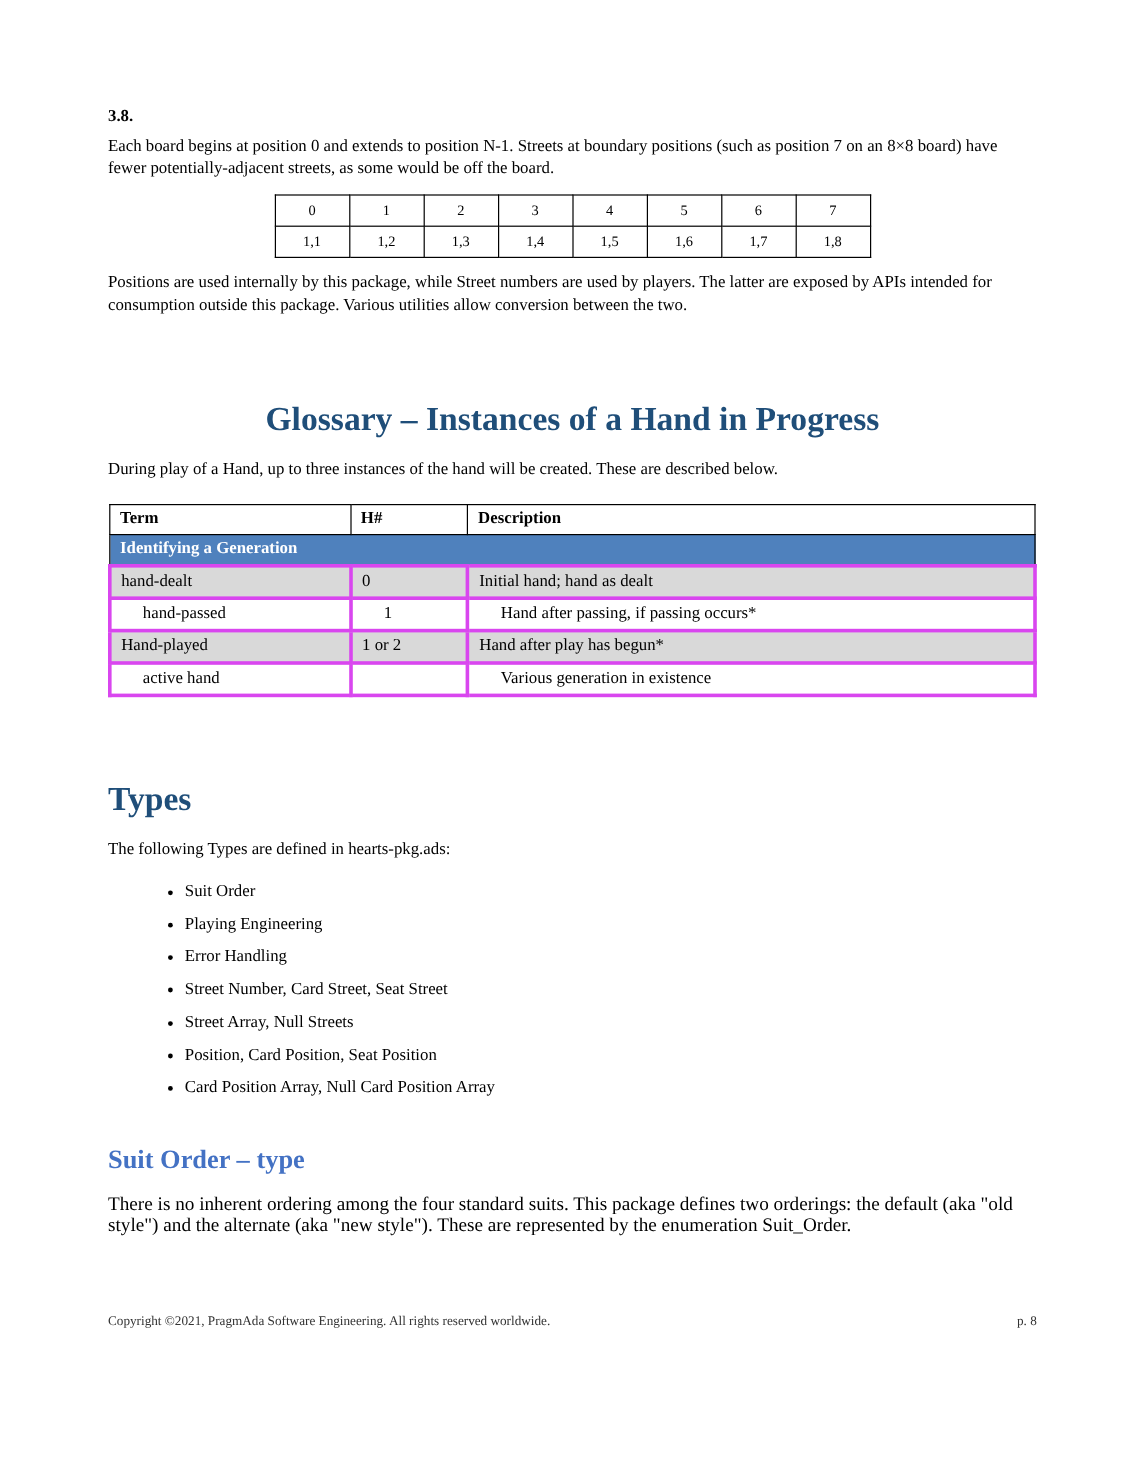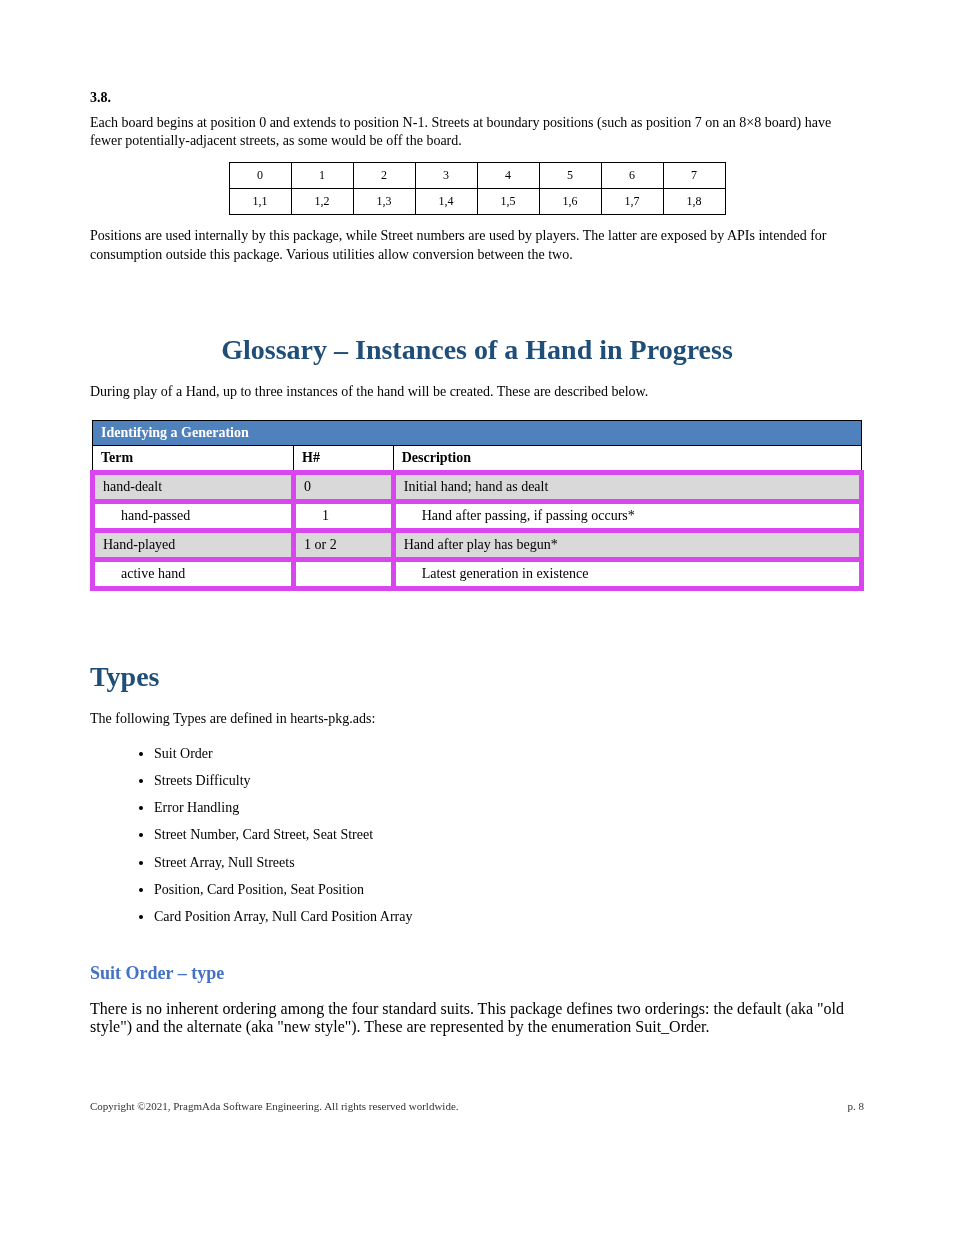--- a/index.html
+++ b/index.html
@@ -28,21 +28,21 @@
   }
 
   
   table.terms {
     border-collapse: collapse;
     width: 100%;
     margin-top: 20px;
     font-size: 14px;
   }
   table.terms th, table.terms td {
-    border: 5px solid #d946ef;
+    border: 3px solid #d946ef;
     padding: 4px 8px;
     text-align: left;
   }
   table.terms thead th {
     background: #4F81BD;
     color: #fff;
     font-weight: 700;
     border: 1px solid #000;
   }
   table.terms thead th.subhead {
@@ -66,21 +66,21 @@
   }
   ul.type-list {
     margin: 14px 0 0 64px;
     font-size: 14px;
     line-height: 1.8;
   }
   ul.type-list li { margin-bottom: 2px; }
 
   .type-sub {
     margin-top: 34px;
-    font-size: 18px;
+    font-size: 22px;
     font-weight: 700;
     color: #4472C4;
   }
   .type-body { margin-top: 16px; font-size: 16px; }
 
   .footer {
     position: relative;
     margin-top: 64px;
     font-size: 11px;
     color: #333;
@@ -123,26 +123,26 @@
     </table>
 
   <div class="para">Positions are used internally by this package, while Street numbers are used by players. The latter are exposed by APIs intended for consumption outside this package. Various utilities allow conversion between the two.</div>
 
   <div class="glossary-head">Glossary – Instances of a Hand in Progress</div>
   <div class="glossary-intro">During play of a Hand, up to three instances of the hand will be created. These are described below.</div>
 
   <table class="terms">
     <thead>
       <tr>
-        <th colspan="3">Identifying a Generation</th>
-      </tr>
-      <tr>
         <th class="subhead">Term</th>
         <th class="subhead">H#</th>
         <th class="subhead">Description</th>
+      </tr>
+      <tr>
+        <th colspan="3">Identifying a Generation</th>
       </tr>
     </thead>
     <tbody>
       <tr class="odd">
         <td>hand-dealt</td>
         <td>0</td>
         <td>Initial hand; hand as dealt</td>
       </tr>
       <tr class="even">
         <td>hand-passed</td>
@@ -150,31 +150,31 @@
         <td>Hand after passing, if passing occurs*</td>
       </tr>
       <tr class="odd">
         <td>Hand-played</td>
         <td>1 or 2</td>
         <td>Hand after play has begun*</td>
       </tr>
       <tr class="even">
         <td>active hand</td>
         <td></td>
-        <td>Latest generation in existence</td>
+        <td>Various generation in existence</td>
       </tr>
     </tbody>
   </table>
 
   <div class="types-head">Types</div>
   <div class="types-intro">The following Types are defined in hearts-pkg.ads:</div>
 
   <ul class="type-list">
     <li>Suit Order</li>
-    <li>Streets Difficulty</li>
+    <li>Playing Engineering</li>
     <li>Error Handling</li>
     <li>Street Number, Card Street, Seat Street</li>
     <li>Street Array, Null Streets</li>
     <li>Position, Card Position, Seat Position</li>
     <li>Card Position Array, Null Card Position Array</li>
   </ul>
 
   <div class="type-sub">Suit Order – type</div>
   <div class="type-body">There is no inherent ordering among the four standard suits. This package defines two orderings: the default (aka "old style") and the alternate (aka "new style"). These are represented by the enumeration Suit_Order.</div>
 

